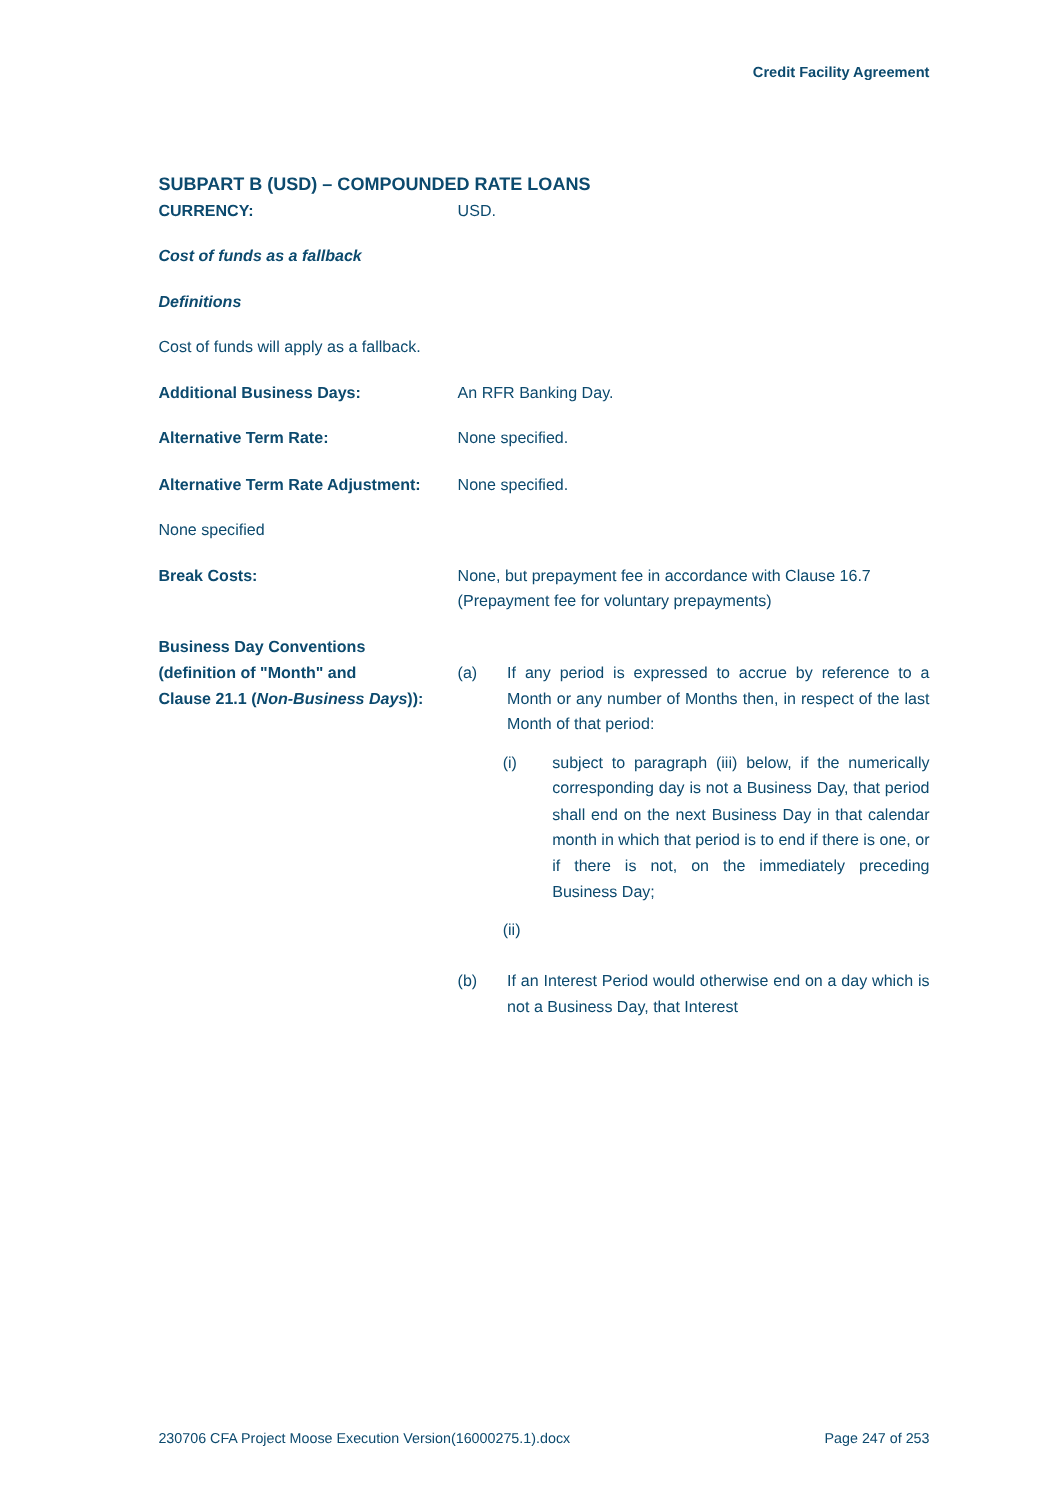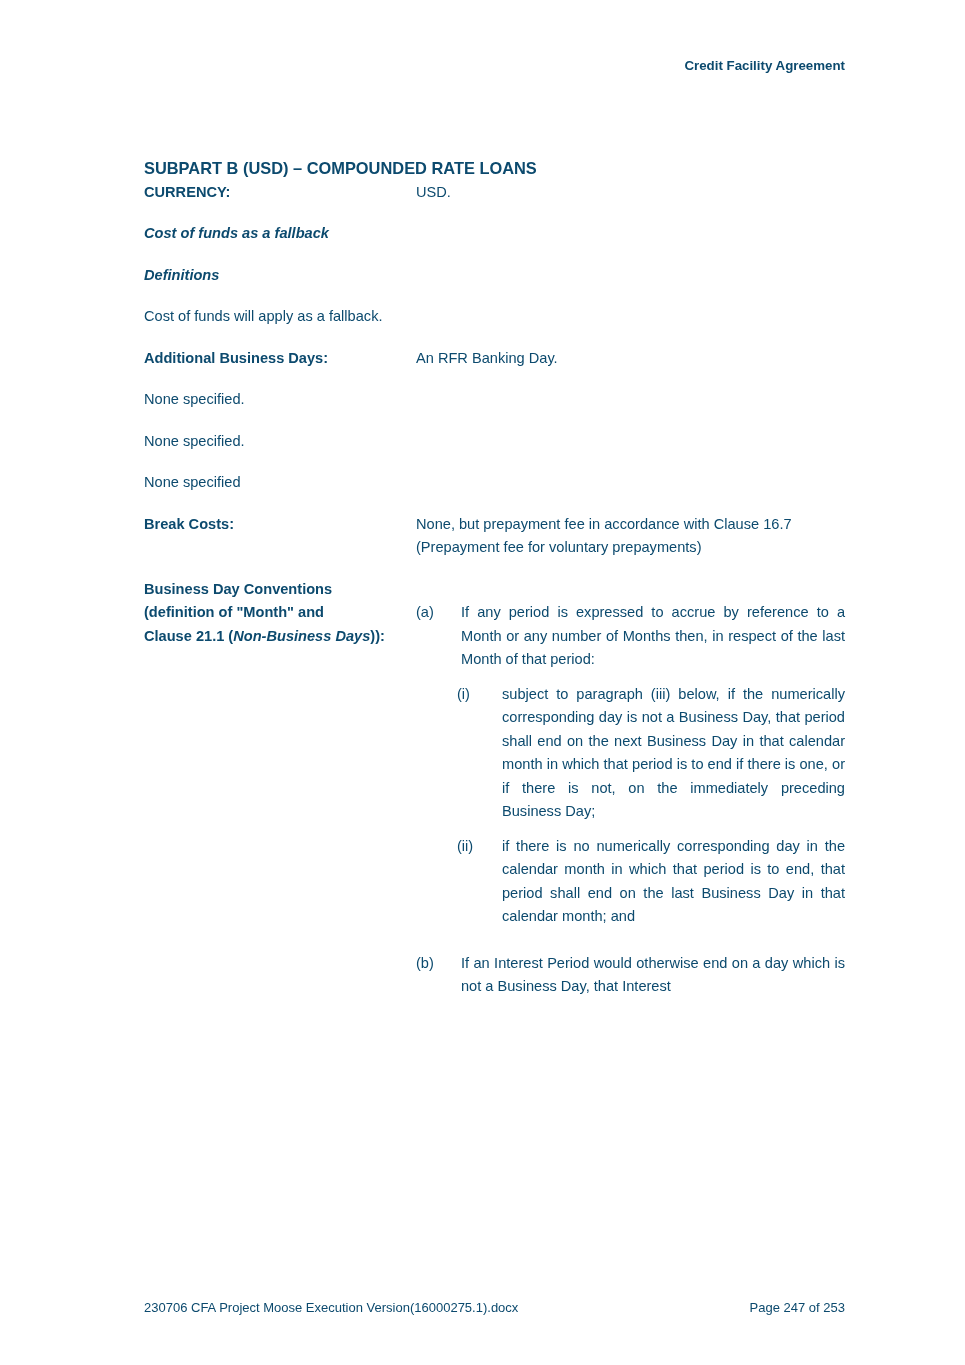--- a/index.html
+++ b/index.html
@@ -83,24 +83,26 @@
     <div class="para bold-italic">Definitions</div>
 
     <div class="para">Cost of funds will apply as a fallback.</div>
 
     <div class="row">
       <div class="label">Additional Business Days:</div>
       <div class="value">An RFR Banking Day.</div>
     </div>
 
     <div class="row">
+      <div class="label">Alternative Term Rate:</div>
       <div class="value">None specified.</div>
     </div>
 
     <div class="row">
+      <div class="label">Alternative Term Rate Adjustment:</div>
       <div class="value">None specified.</div>
     </div>
 
     <div class="row">
       <div class="value">None specified</div>
     </div>
 
     <div class="row">
       <div class="label">Break Costs:</div>
       <div class="value">None, but prepayment fee in accordance with Clause 16.7 (Prepayment fee for voluntary prepayments)</div>
@@ -119,21 +121,20 @@
             <div class="marker">(a)</div>
             <div class="body">If any period is expressed to accrue by reference to a Month or any number of Months then, in respect of the last Month of that period:</div>
           </div>
           <div class="subitems">
             <div class="subitem">
               <div class="marker">(i)</div>
               <div class="body">subject to paragraph (iii) below, if the numerically corresponding day is not a Business Day, that period shall end on the next Business Day in that calendar month in which that period is to end if there is one, or if there is not, on the immediately preceding Business Day;</div>
             </div>
             <div class="subitem">
               <div class="marker">(ii)</div>
-              <div class="body">if there is no numerically corresponding day in the calendar month in which that period is to end, that period shall end on the last Business Day in that calendar month; and</div>
             </div>
           </div>
         </div>
 
         <div class="item item-b">
           <div class="item-head">
             <div class="marker">(b)</div>
             <div class="body">If an Interest Period would otherwise end on a day which is not a Business Day, that Interest</div>
           </div>
         </div>

